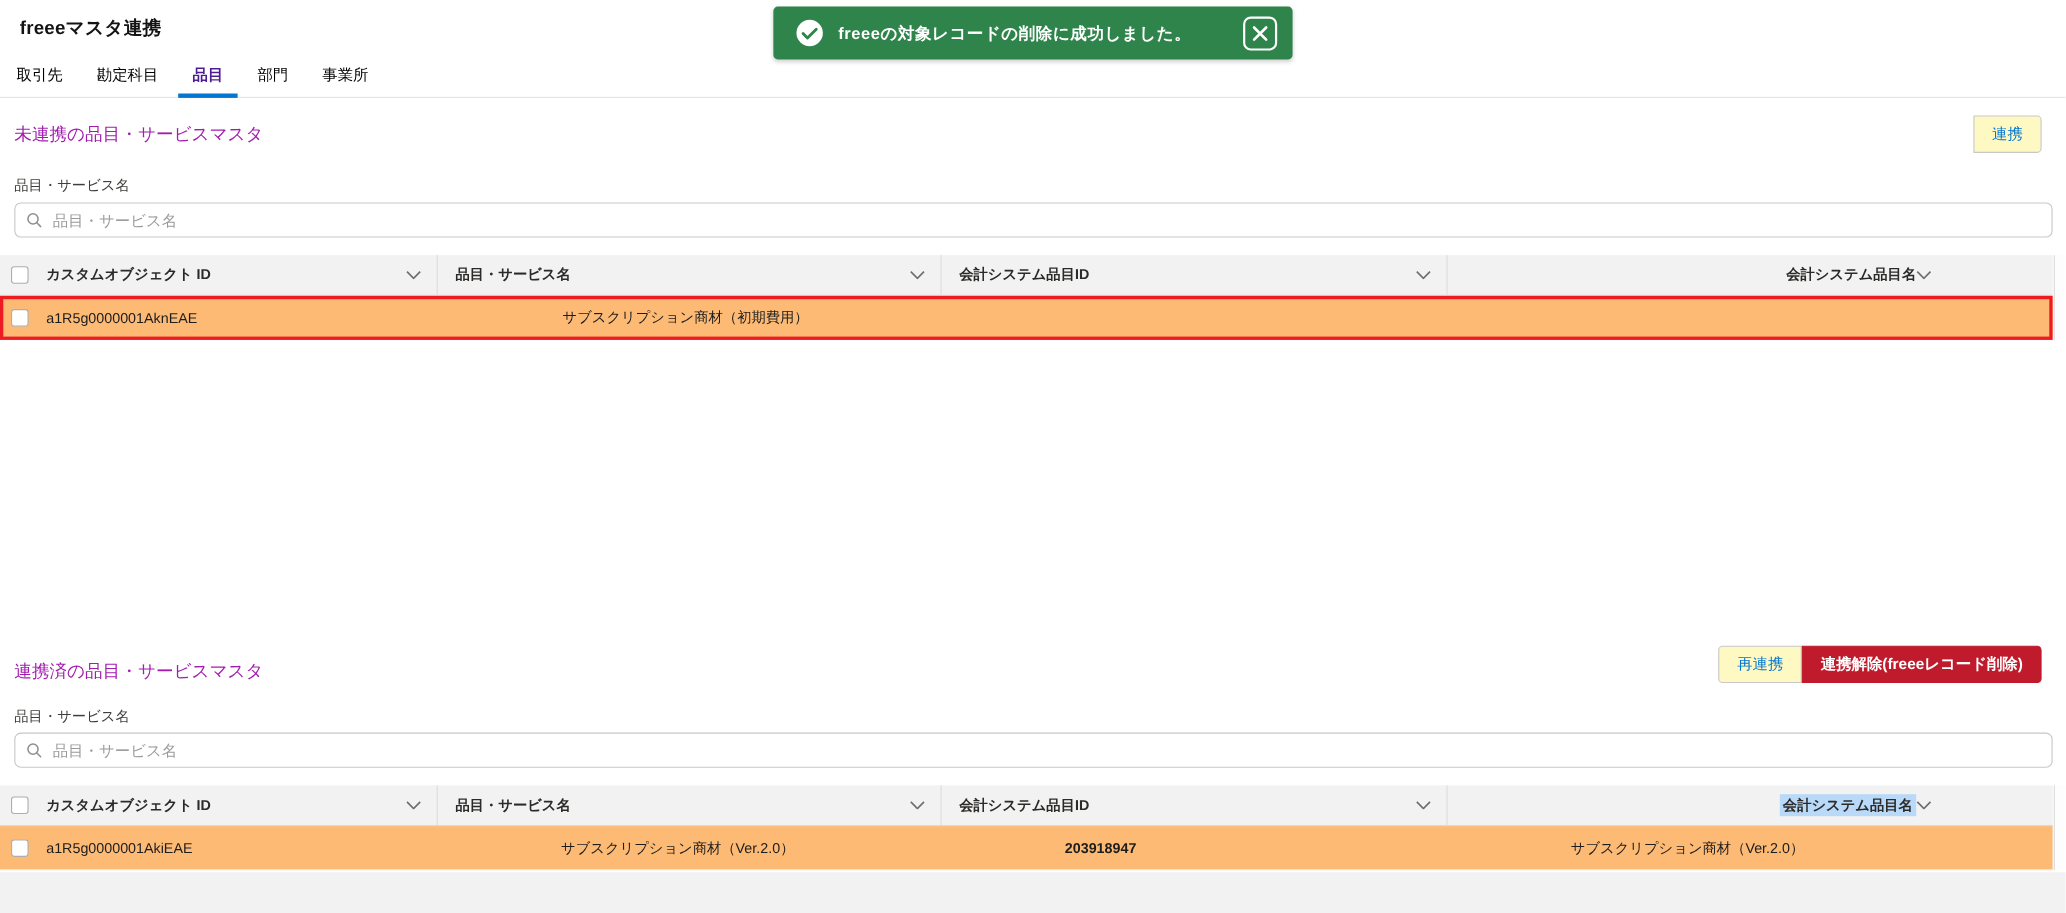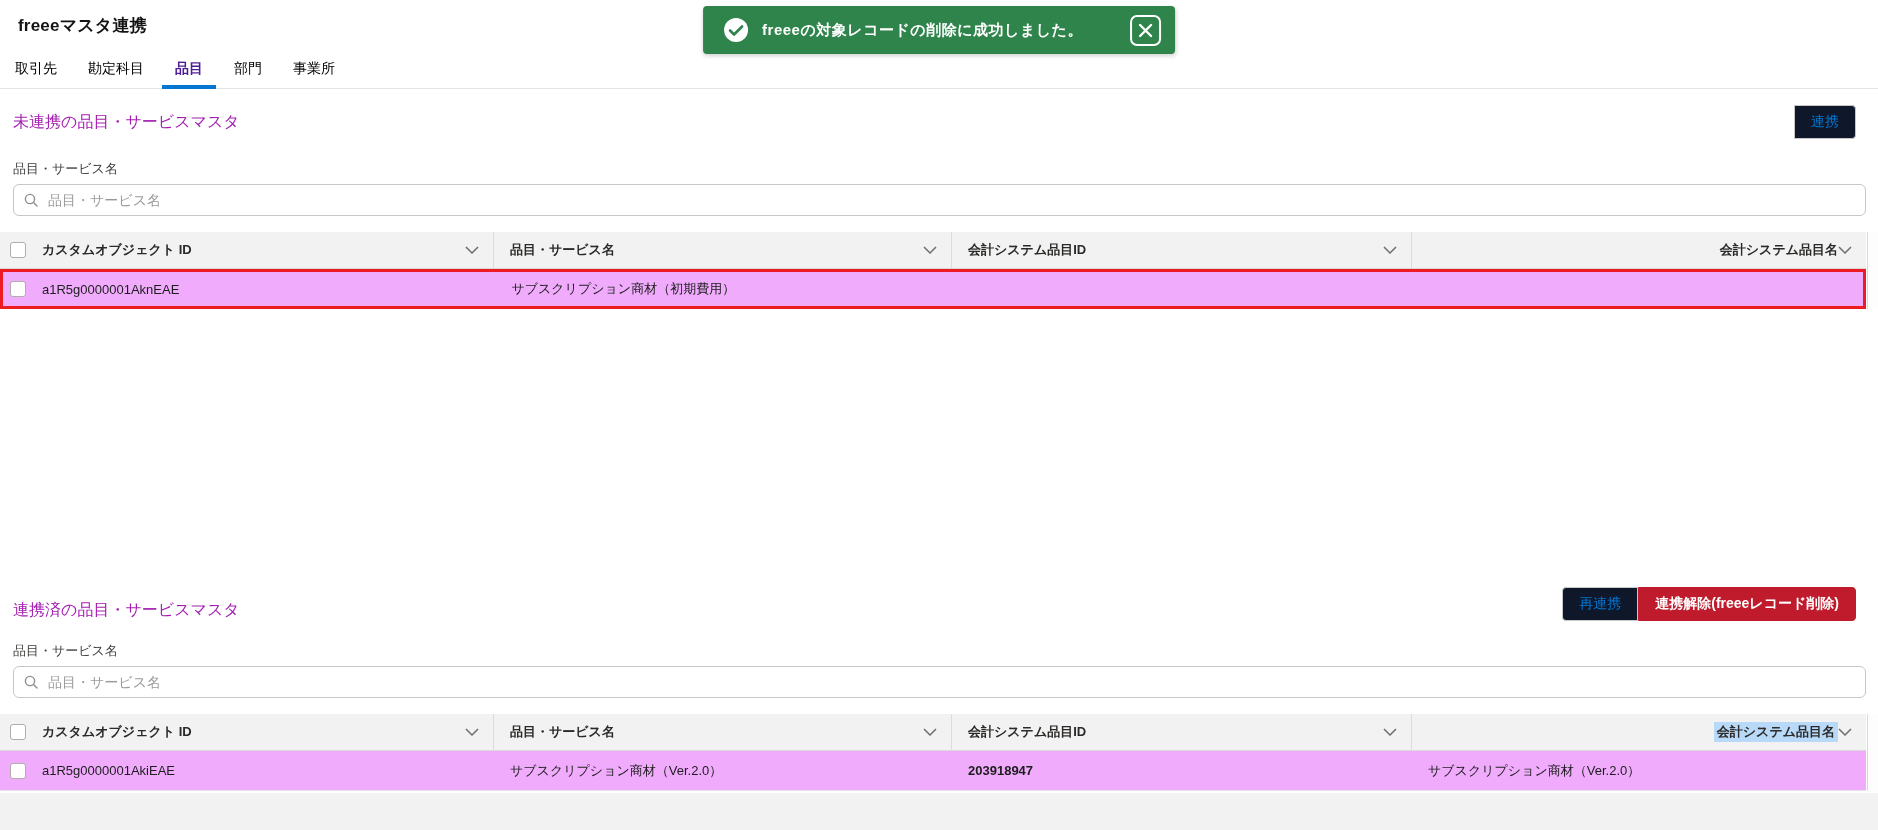--- a/index.html
+++ b/index.html
@@ -28,49 +28,49 @@
   .tab.active::after { content:""; position:absolute; left:-11px; right:-11px; bottom:-1px; height:4px; background:#0176d3; }
 
   
   .sec-head { display:flex; justify-content:space-between; align-items:center;
               padding:0 22px 0 13px; height:34px; }
   .sec-head.first { margin-top:16px; }
   .sec-head.second { margin-top:278px;align-items:flex-end; }
   .sec-title { font-size:16px; font-weight:normal; color:#a21caf; }
   .btn-group { display:flex; }
   .btn { height:32px; padding:0 16px; font-size:14px; font-family:inherit; cursor:pointer;
-         border:1px solid #c9c7c5; background:#0f172a; color:#0176d3; border-radius:4px; white-space:nowrap; }
+         border:1px solid #c9c7c5; background:#fef9c3; color:#0176d3; border-radius:4px; white-space:nowrap; }
   .btn-group .btn:first-child { border-radius:4px 0 0 4px; }
   .btn-group .btn:last-child { border-radius:0 4px 4px 0; }
   .btn.destructive { background:#bf1b2c; border-color:#bf1b2c; color:#fff; font-weight:bold; height:34px; }
   .btn-group .btn.neutral { height:34px; }
 
   
   .filter-label { margin:21px 0 6px 13px; font-size:13px; color:#3e3e3c; }
   .searchbox { position:relative; margin:0 12px 0 13px; }
   .searchbox input { width:100%; height:32px; border:1px solid #c9c7c5; border-radius:6px;
                      padding:0 12px 0 34px; font-size:14px; font-family:inherit; color:#16325c; background:#fff; }
   .searchbox input::placeholder { color:#9b9b9b; }
   .search-icon { position:absolute; left:11px; top:9px; }
 
   
   .tbl { position:relative; margin-top:16px; }
   .thead { display:flex; margin-right:12px; background:#f2f2f2; height:37px;
            border-bottom:1px solid #d8d8d8; }
   .th { display:flex; align-items:center; justify-content:space-between;
         padding:0 14px 0 16px; border-right:1px solid #dcdcdc; font-size:13px; font-weight:bold; color:#2b2a28; }
   .th:last-child { border-right:none; }
-  .th.c1 { width:494px; padding-left:10px; justify-content:flex-start; }
+  .th.c1 { width:398px; padding-left:10px; justify-content:flex-start; }
   .th.c1 .th-label { margin-left:16px; }
   .th.c1 .chev { margin-left:auto; }
   .th.c2 { width:458px; }
   .th.c3 { width:460px; }
   .th.c4 { width:454px;justify-content:flex-end; }
   .th-label.selected { background:#b9d9f9; padding:1px 3px; }
-  .trow { display:flex; align-items:center; margin-right:12px; height:40px; background:#f0abfc;
+  .trow { display:flex; align-items:center; margin-right:12px; height:40px; background:#fdba74;
           border-bottom:1px solid #e4e4e4;justify-content:center; }
   .trow.highlighted { border:3px solid #ee1b23; }
   .td { font-size:13px; color:#1d1d1d; padding:0 14px 0 16px; overflow:hidden; white-space:nowrap; }
   .td.c1 { width:494px; padding-left:10px; display:flex; align-items:center; }
   .td.c1 .td-text { margin-left:16px; }
   .trow.highlighted .td.c1 { padding-left:7px; }
   .td.c2 { width:458px; }
   .td.c3 { width:460px;font-weight:bold; }
   .td.c4 { width:454px; }
   .checkbox { flex:0 0 auto; width:16px; height:16px; border:1px solid #b0adab; border-radius:3px; background:#fff; cursor:pointer; }

